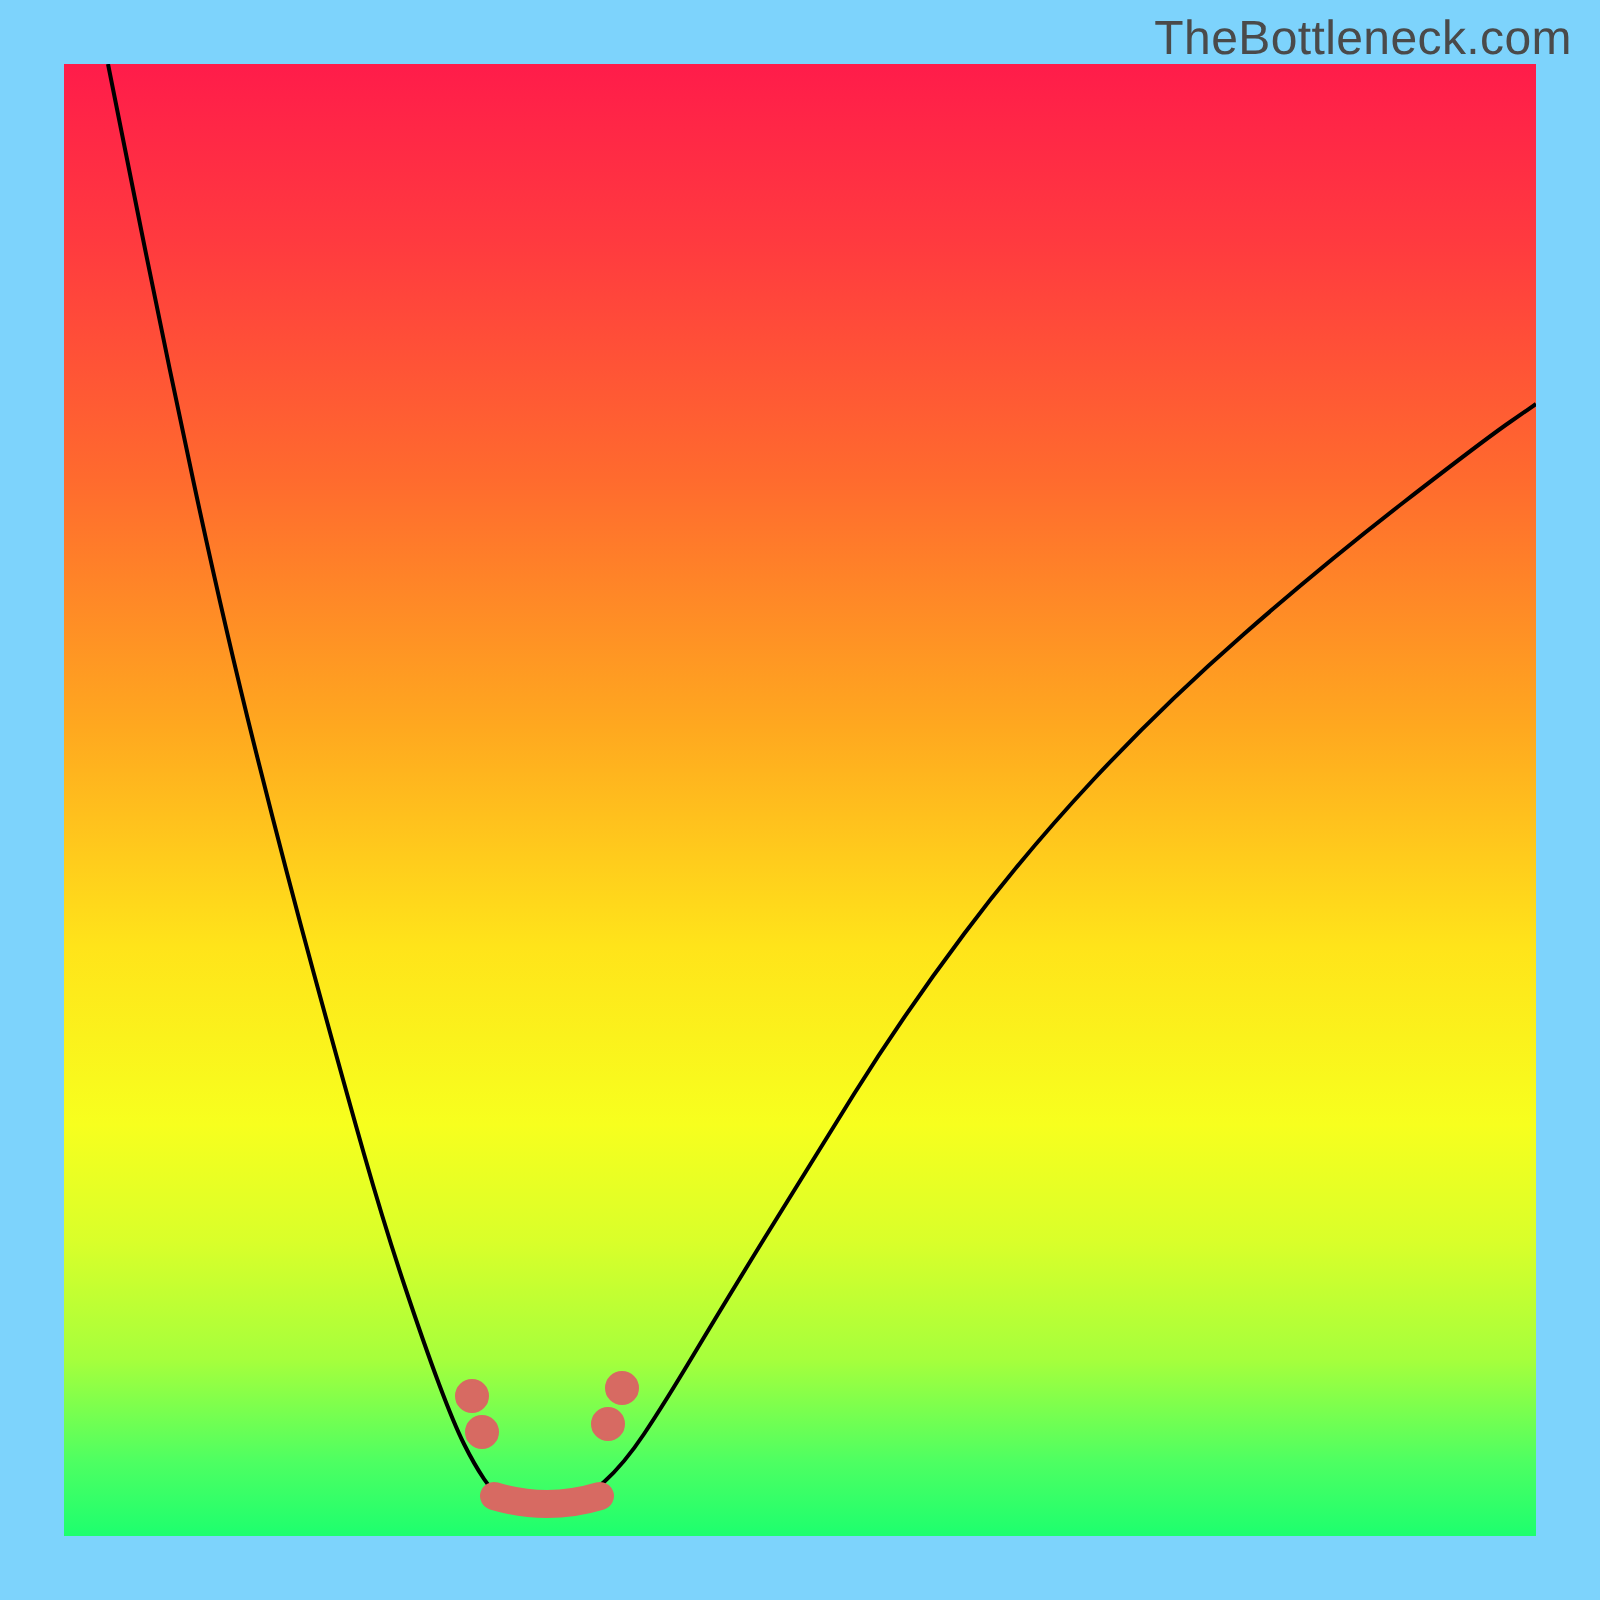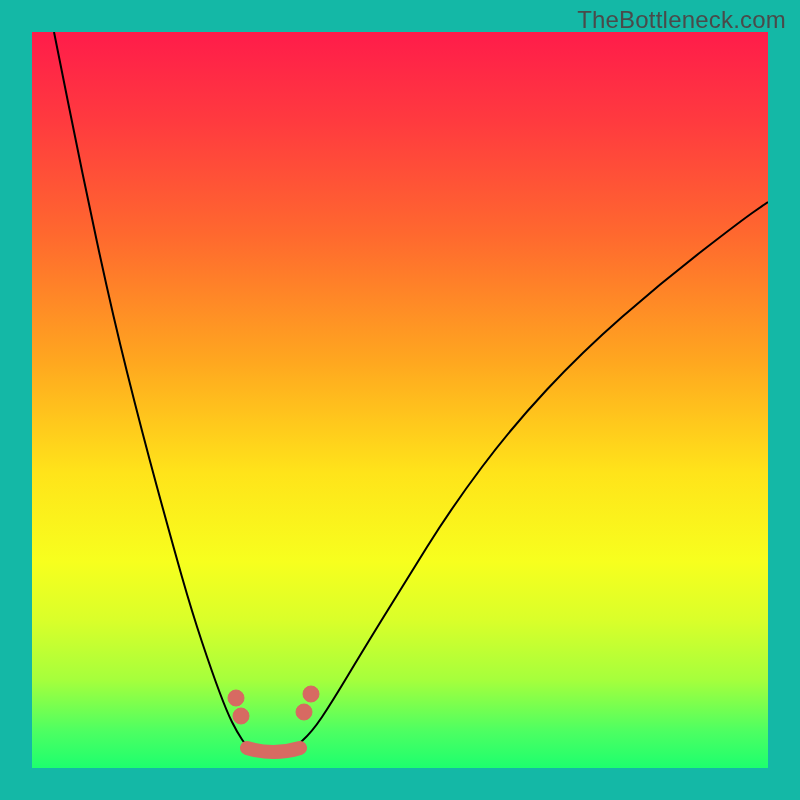--- a/index.html
+++ b/index.html
@@ -7,21 +7,21 @@
     padding: 0;
     width: 800px;
     height: 800px;
     background: #000;
     overflow: hidden;
     font-family: Arial, Helvetica, sans-serif;
   }
   .frame {
     position: absolute;
     inset: 0;
-    background: #14b8a6;
+    background: #7dd3fc;
     padding-left: 12px;
   }
   .plot-area {
     position: absolute;
     left: 32px;
     top: 32px;
     width: 736px;
     height: 736px;
     overflow: hidden;
   }

